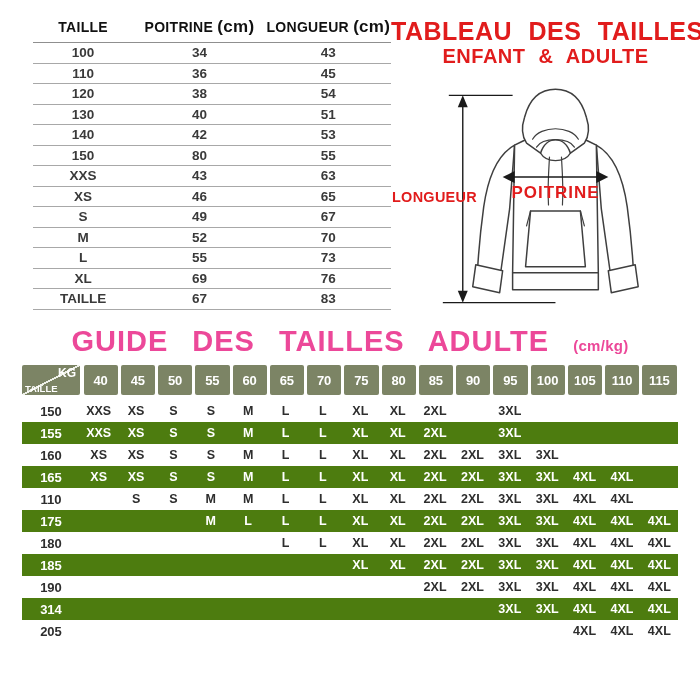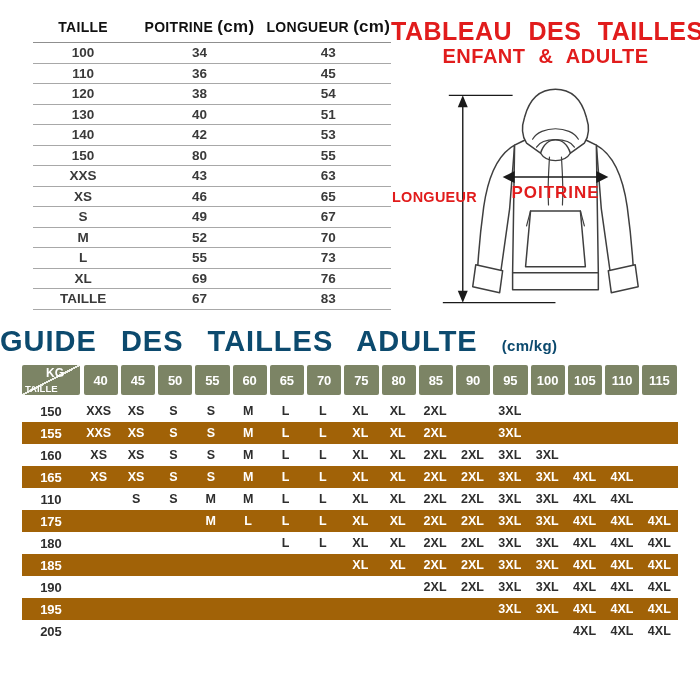--- a/index.html
+++ b/index.html
@@ -25,37 +25,37 @@
   .main-title .t2{font-size:20px;letter-spacing:.5px;word-spacing:7px}
   .diagram{margin-top:14px}
   .diagram svg{display:block}
   .sketch{stroke:#3f3f3f;stroke-width:1.5;fill:#fff;stroke-linejoin:round}
   .sketch-line{stroke:#3f3f3f;stroke-width:1.2;fill:none;stroke-linecap:round}
   .dim{stroke:#1a1a1a;stroke-width:1.4;fill:none}
   .dim-head{fill:#1a1a1a;stroke:none}
   .dim-label{fill:#e11c1c;font-weight:bold;font-family:"Liberation Sans",sans-serif}
 
   
-  .guide-title{margin-top:9px;text-align:left;color:#0c4a6e;font-weight:bold;
+  .guide-title{margin-top:9px;text-align:center;color:#ec4899;font-weight:bold;
     font-size:29px;letter-spacing:1px;word-spacing:15px;white-space:nowrap}
   .guide-title .unit{font-size:15px;letter-spacing:.3px;word-spacing:0}
   .guide-table{width:656px;margin:7px auto 0 auto}
   .g-header{display:flex;height:30px;margin-bottom:5px}
   .g-corner{width:58px;margin:0 2px 0 0;position:relative;border-radius:2px;
     background-color:#7c8465;
     background-image:linear-gradient(to bottom right,
       rgba(255,255,255,0) calc(50% - 1px),#eef0e8 calc(50% - 1px),
       #eef0e8 calc(50% + 1px),rgba(255,255,255,0) calc(50% + 1px))}
-  .g-kg{position:absolute;top:1px;right:16px;color:#fff;font-weight:bold;font-size:12px}
+  .g-kg{position:absolute;top:1px;right:4px;color:#fff;font-weight:bold;font-size:12px}
   .g-taille{position:absolute;bottom:1px;left:3px;color:#fff;font-weight:bold;font-size:9.5px}
   .g-hcell{flex:1;padding:0 1.5px}
   .g-hbox{height:100%;background:#7c8465;border-radius:2px;color:#fff;font-weight:bold;
     font-size:13px;display:flex;align-items:center;justify-content:center}
   .g-row{display:flex;height:22px;align-items:center}
-  .g-row.band{background:#a16207}
+  .g-row.band{background:#4d7c0f}
   .g-label{width:58px;text-align:center;font-weight:bold;font-size:13px;color:#2e2e2e}
   .g-cell{flex:1;text-align:center;font-weight:bold;font-size:12.5px;color:#2e2e2e}
   .g-row.band .g-label,.g-row.band .g-cell{color:#fff}
 </style>
 </head>
 <body>
 
 <div class="page">
 
   <div class="top">
@@ -421,21 +421,21 @@
         <div class="g-cell"></div>
         <div class="g-cell">2XL</div>
         <div class="g-cell">2XL</div>
         <div class="g-cell">3XL</div>
         <div class="g-cell">3XL</div>
         <div class="g-cell">4XL</div>
         <div class="g-cell">4XL</div>
         <div class="g-cell">4XL</div>
       </div>
       <div class="g-row band">
-        <div class="g-label">195</div>
+        <div class="g-label">314</div>
         <div class="g-cell"></div>
         <div class="g-cell"></div>
         <div class="g-cell"></div>
         <div class="g-cell"></div>
         <div class="g-cell"></div>
         <div class="g-cell"></div>
         <div class="g-cell"></div>
         <div class="g-cell"></div>
         <div class="g-cell"></div>
         <div class="g-cell"></div>

